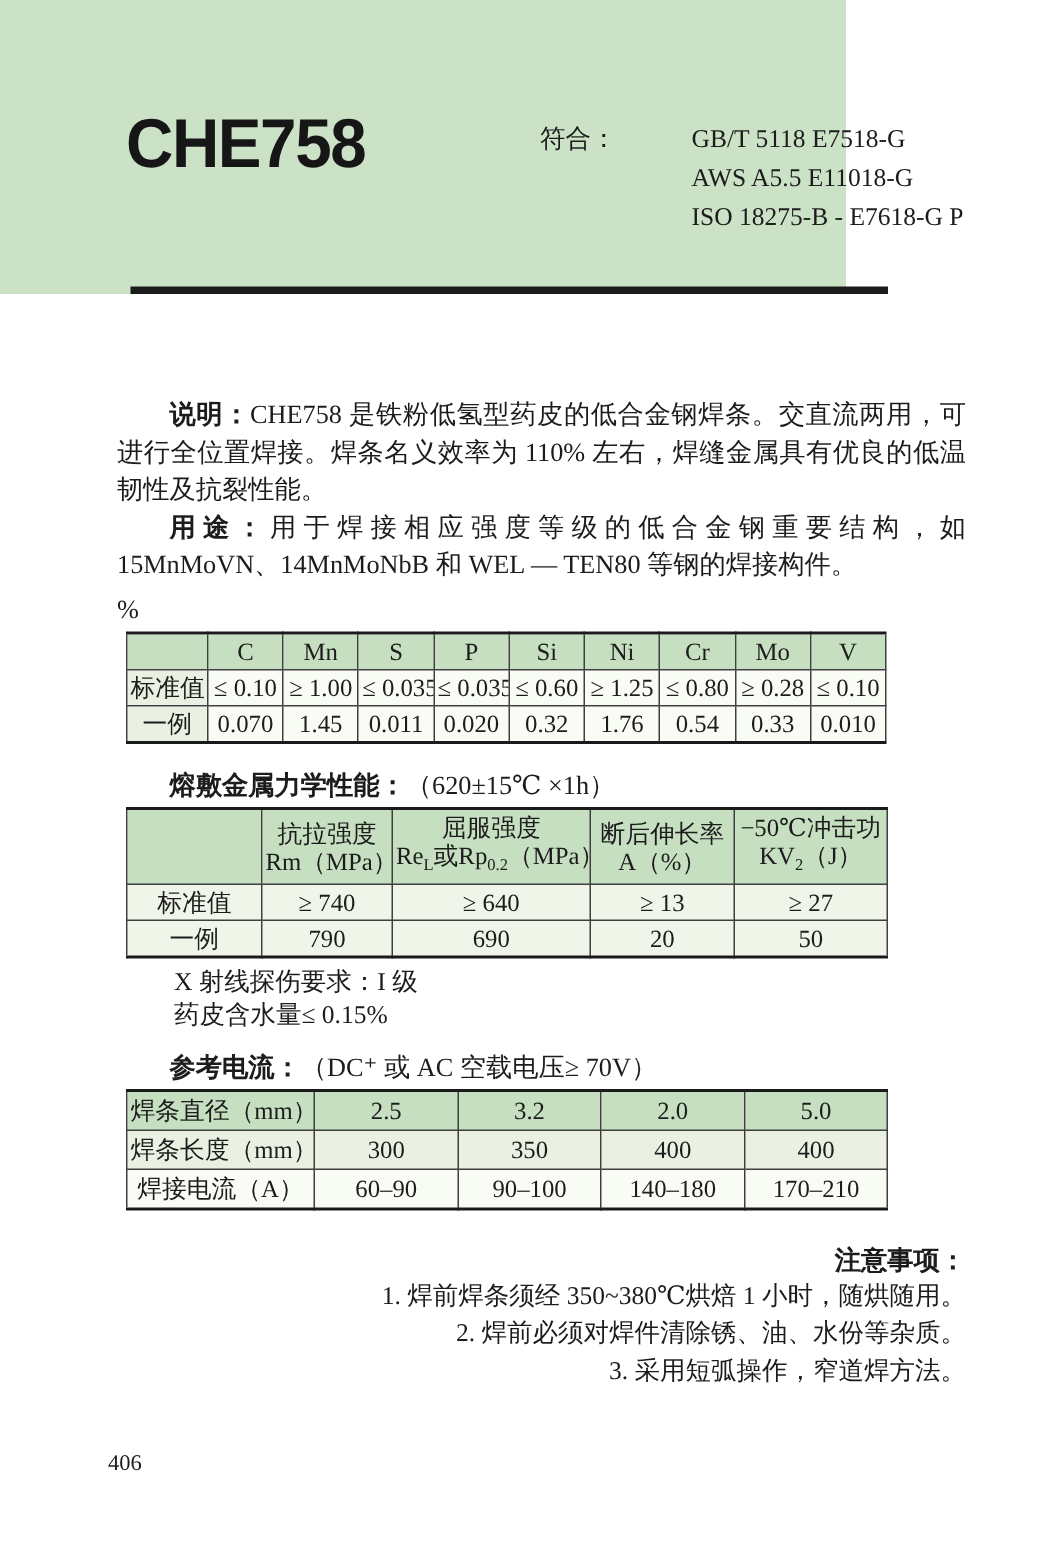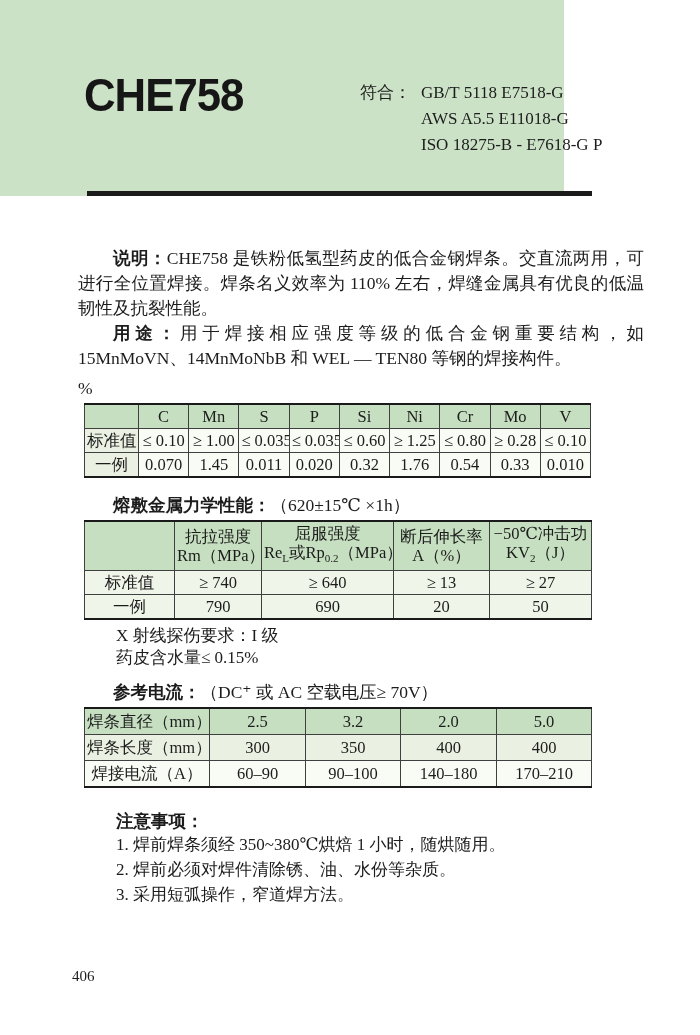--- a/index.html
+++ b/index.html
@@ -9,35 +9,35 @@
   }
   
   .header{position:absolute;left:0;top:0;width:564px;height:196px;background:var(--header-green,#cbe2c6);}
   .product{
     position:absolute;left:84px;top:68px;
     font-family:"Liberation Sans","DejaVu Sans",sans-serif;
     font-weight:800;font-size:46px;letter-spacing:-1px;color:#161616;
     transform:scaleX(.95);transform-origin:left;
   }
   .compliance{position:absolute;left:360px;top:80px;font-size:17px;line-height:26px;}
-  .compliance-inner{display:flex;}
+  .compliance-inner{display:flex;gap:40px;}
   .cl{margin-right:10px;white-space:nowrap;}
   .stds div{white-space:nowrap;}
   .rule{position:absolute;left:87px;top:191px;width:505px;height:5px;background:var(--rule-black,#1b1b1b);}
   
-  .content{position:absolute;left:0;top:196px;width:700px;box-sizing:border-box;padding:50px 56px 0 78px;}
+  .content{position:absolute;left:0;top:196px;width:700px;box-sizing:border-box;padding:68px 56px 0 78px;}
   p.para{margin:0;text-align:justify;text-indent:2em;font-size:17.5px;line-height:25px;}
   .zh-bold{font-weight:bold;}
   .sec-row{display:flex;justify-content:space-between;width:513px;box-sizing:border-box;padding-right:30px;margin-top:6px;}
   .sec-head{font-size:17.5px;font-weight:bold;line-height:22px;text-indent:2em;}
   .sec-head .cond{font-weight:normal;}
   .unit{font-size:17.5px;line-height:22px;}
   .note-line{font-size:17px;line-height:22px;margin-left:38px;}
   .note-line.first{margin-top:5px;}
-  .notes{margin-top:22px;}
+  .notes{margin-top:22px;text-align:right;}
   .note-item{font-size:17px;line-height:25px;margin-left:38px;}
   .notes .sec-head{margin-left:38px;text-indent:0;}
   .pageno{position:absolute;left:72px;top:968px;font-size:15px;}
   
   table{
     border-collapse:collapse;table-layout:fixed;margin-left:6px;margin-top:4px;
     font-size:16.5px;text-align:center;width:507px;
     border:1px solid #3f3f3f;border-top:2px solid #1a1a1a;border-bottom:2px solid #1a1a1a;
   }
   td{border:1px solid #3f3f3f;padding:0 2px;overflow:hidden;white-space:nowrap;}

